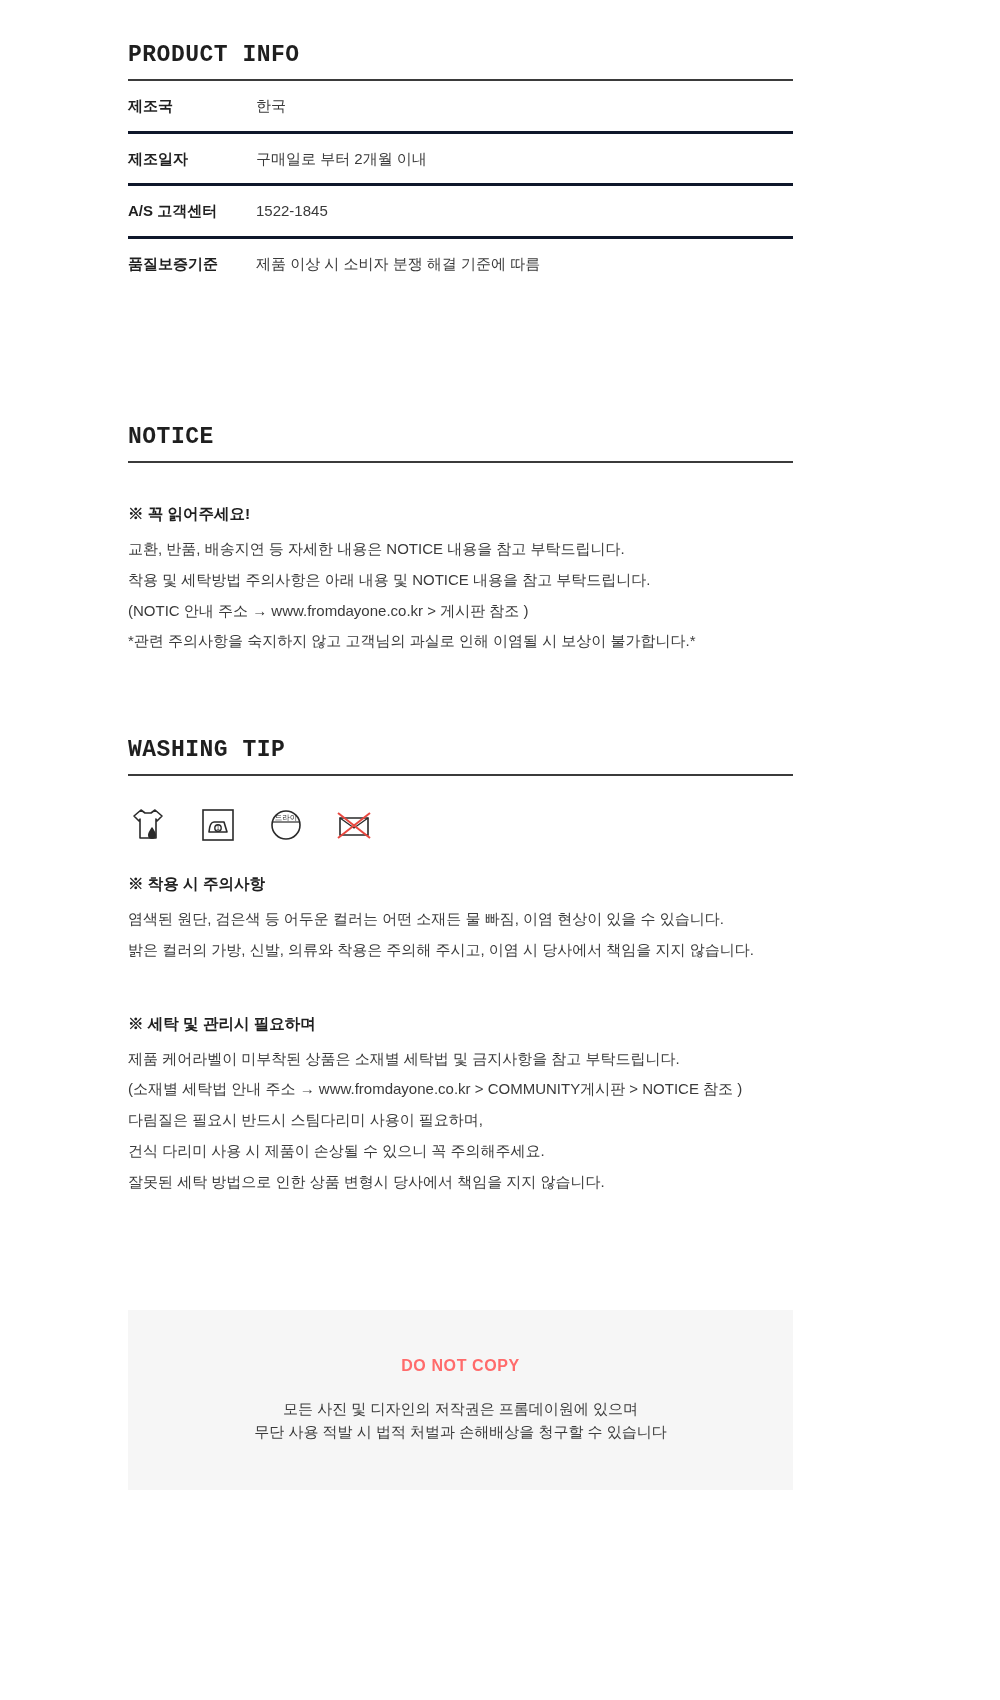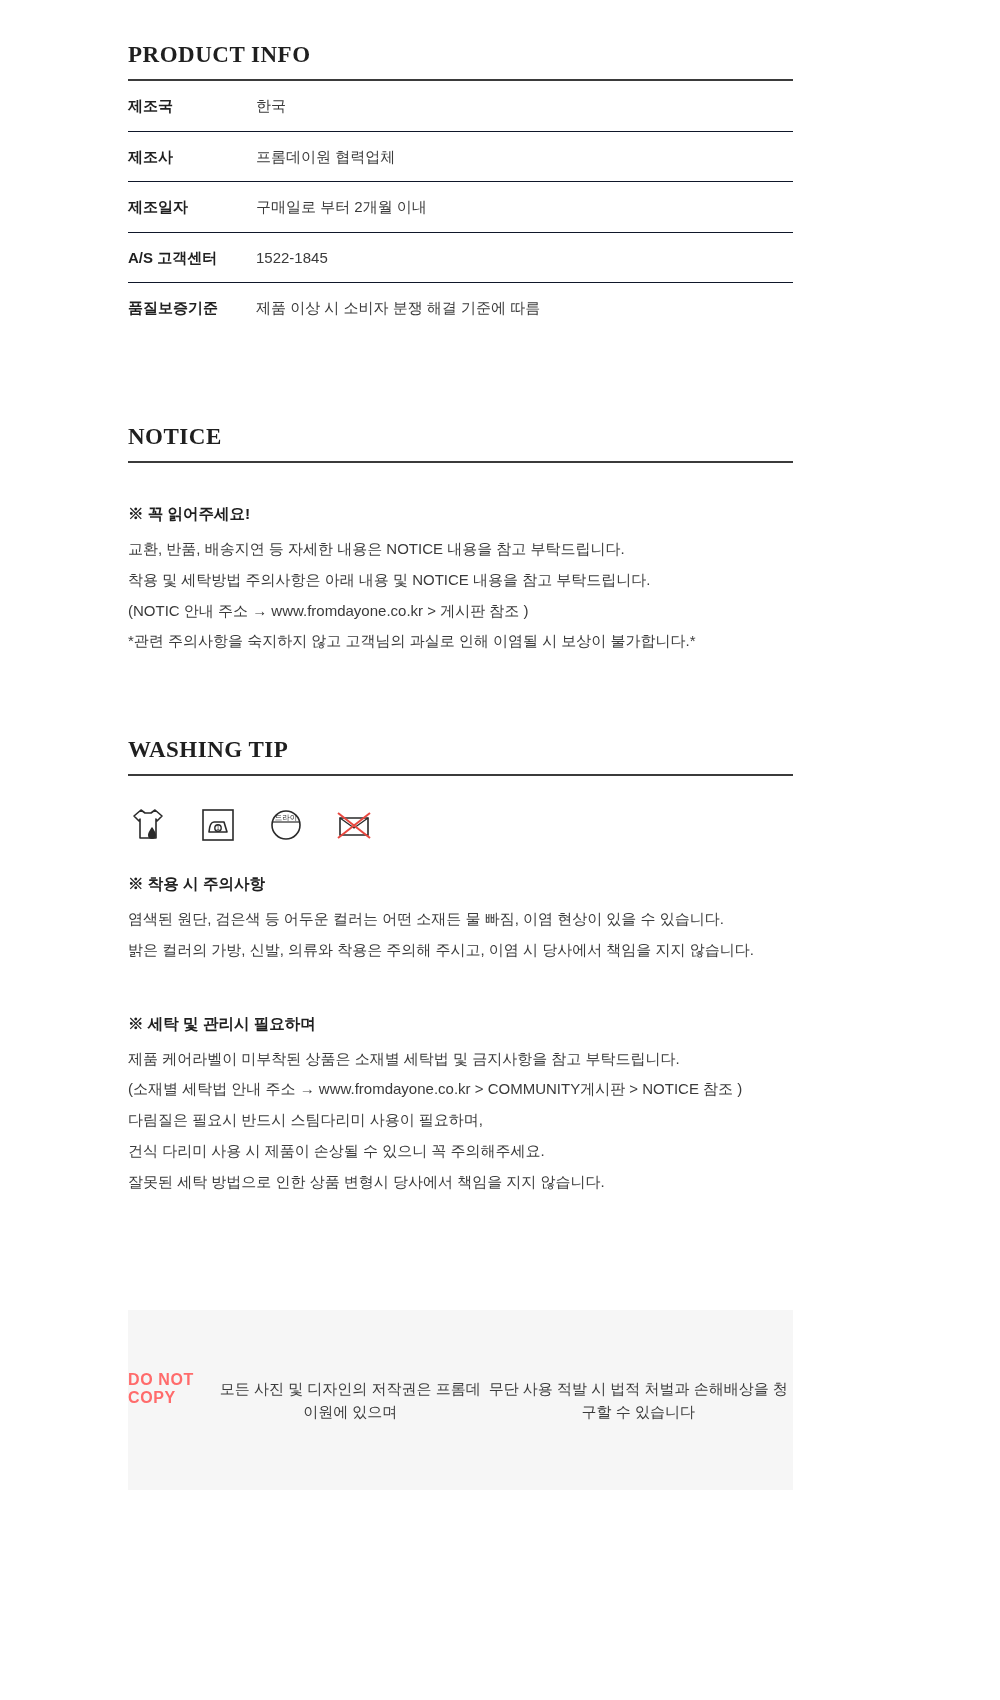--- a/index.html
+++ b/index.html
@@ -23,41 +23,41 @@
   }
   .content {
     position: absolute;
     left: 128px;
     top: 0;
     width: 665px;
   }
 
   
   .section-title {
-    font-family: Liberation Serif, serif;
+    font-family: Liberation Mono, monospace;
     font-weight: bold;
     font-size: 23px;
     letter-spacing: 0.5px;
     color: #1f1f1f;
     margin: 0;
   }
   .rule {
     height: 2px;
     background: #3b3b3b;
     margin-top: 11px;
   }
 
   
   .spec-table {
     width: 100%;
     border-collapse: collapse;
     margin-top: 0;
   }
   .spec-table tr {
-    border-bottom: 1px solid #0f172a;
+    border-bottom: 3px solid #0f172a;
   }
   .spec-table td {
     padding: 15px 0 15px 0;
     font-size: 15px;
     vertical-align: middle;
     line-height: 1.3;
   }
   .spec-table td.label {
     width: 128px;
     font-weight: bold;
@@ -98,20 +98,21 @@
 
   
   .copy-box {
     position: absolute;
     left: 128px;
     top: 1310px;
     width: 665px;
     height: 180px;
     background: #f6f6f6;
     display: flex;
+    flex-direction: column;
     align-items: center;
     justify-content: center;
   }
   .copy-title {
     color: #ff6b6b;
     font-weight: bold;
     font-size: 16px;
     letter-spacing: 0.6px;
     margin-bottom: 22px;
   }
@@ -128,24 +129,20 @@
 <div class="page">
 
   <div class="content" style="top:42px;">
     <div class="section-title">PRODUCT INFO</div>
     <div class="rule"></div>
     <table class="spec-table">
       <tbody>
         <tr>
           <td class="label">제조국</td>
           <td class="value">한국</td>
-        </tr>
-        <tr>
-          <td class="label">제조사</td>
-          <td class="value">프롬데이원 협력업체</td>
         </tr>
         <tr>
           <td class="label">제조일자</td>
           <td class="value">구매일로 부터 2개월 이내</td>
         </tr>
         <tr>
           <td class="label">A/S 고객센터</td>
           <td class="value">1522-1845</td>
         </tr>
         <tr style="border-bottom:none;">

